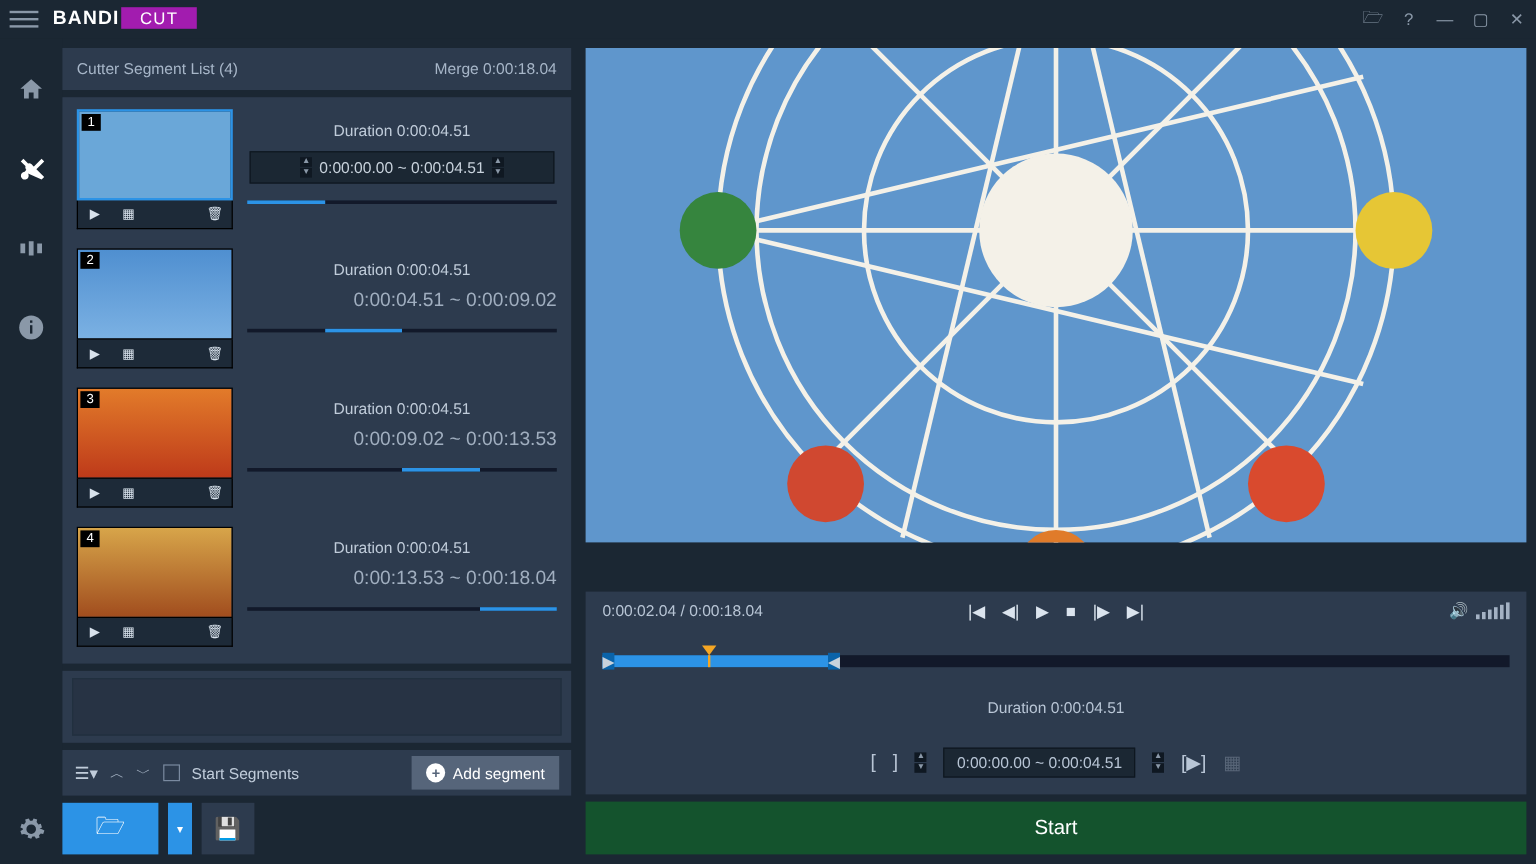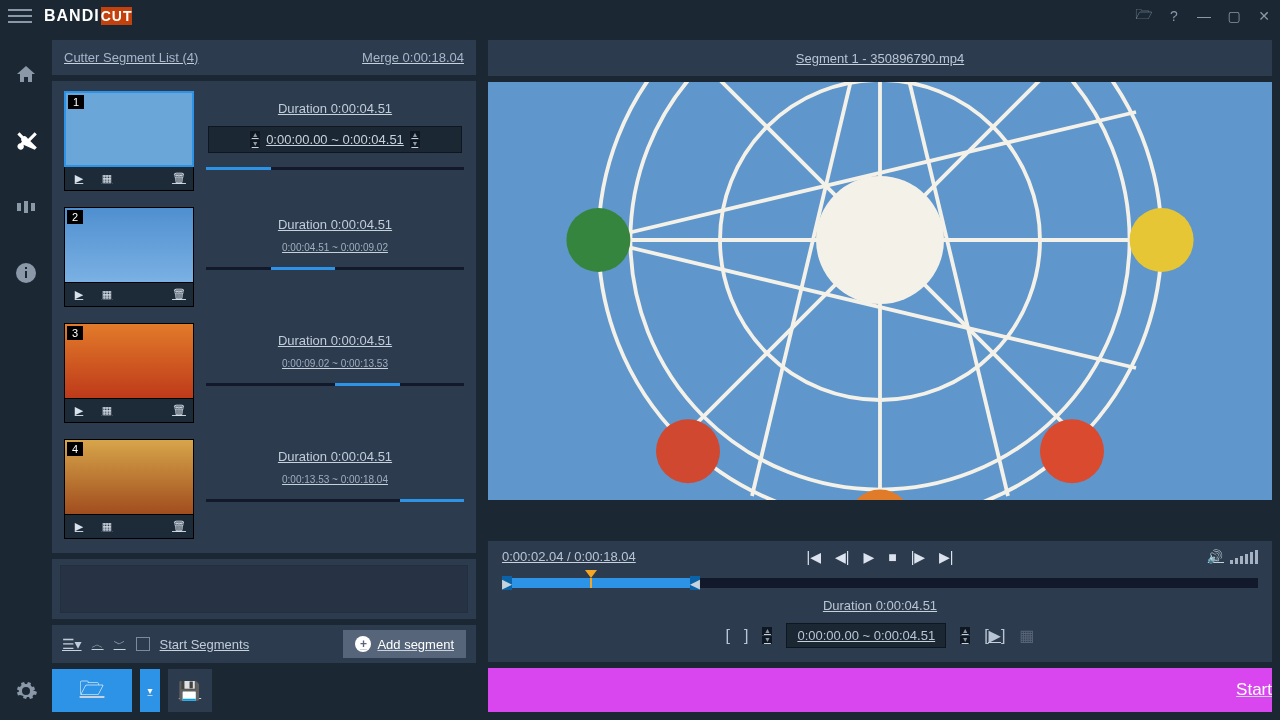--- a/index.html
+++ b/index.html
@@ -1,79 +1,79 @@
 <!DOCTYPE html>
 <html><head>
 <meta charset="utf-8">
 <style>
 * { box-sizing: border-box; margin: 0; padding: 0; font-family: "Segoe UI", Arial, sans-serif; }
 body { background: #1b2733; color: #c8d2dc; width: 1280px; height: 720px; overflow: hidden; font-size: 13px; }
 .titlebar { height: 32px; background: #1b2733; display: flex; align-items: center; padding: 0 8px; }
 .hamburger { width: 24px; height: 24px; display: flex; flex-direction: column; justify-content: center; gap: 4px; cursor: pointer; margin-right: 12px; }
 .hamburger span { height: 2px; background: #8a98a8; }
 .brand { color: #fff; font-weight: bold; font-size: 16px; letter-spacing: 1px; }
-.brand .cut { background: #c2410c; color: #fff; padding: 1px 0; margin-left: 1px; font-weight: bold; font-size: 14px; }
+.brand .cut { background: #a21caf; color: #fff; padding: 1px 16px; margin-left: 1px; font-weight: normal; font-size: 14px; }
 .title-right { margin-left: auto; display: flex; gap: 14px; align-items: center; color: #8a98a8; }
 .title-right .ico { width: 16px; height: 16px; cursor: pointer; display: inline-flex; align-items: center; justify-content: center; font-size: 14px;}
-.workspace { display: flex; height: 688px; text-decoration: underline; }
+.workspace { display: flex; height: 688px; }
 .rail { width: 52px; background: #1b2733; display: flex; flex-direction: column; align-items: center; padding-top: 30px; gap: 40px; }
 .rail .ritem { width: 26px; height: 26px; display: flex; align-items: center; justify-content: center; color: #8a98a8; cursor: pointer; }
 .rail .ritem.active { color: #fff; }
 .rail .bottom { margin-top: auto; margin-bottom: 16px; }
 .left { width: 430px; display: flex; flex-direction: column; padding: 8px 6px 8px 0; gap: 6px;}
 .panel-head { background: #2d3b4e; height: 36px; display: flex; align-items: center; padding: 0 12px; color: #a7b6c8; font-size: 13px; }
 .panel-head .total { margin-left: auto; }
 .seglist { background: #2d3b4e; flex: 0 0 auto; padding: 6px 8px; display: flex; flex-direction: column; gap: 4px; }
 .segment { display: flex; gap: 12px; align-items: flex-start; padding: 4px 4px 8px 4px;}
 .thumbwrap { width: 130px; }
 .segment.sel .thumb { border: 2px solid #2c93e6; }
 .thumb { width: 130px; height: 76px; background: #6aa7d8; position: relative; border: 1px solid #000; }
 .thumb .num { position: absolute; top: 2px; left: 2px; background: #000; color: #fff; font-size: 11px; padding: 1px 5px; }
 .tcontrols { display: flex; background: #1d2a38; height: 24px; align-items: center; width: 130px; border: 1px solid #000; border-top: none;}
 .tcontrols .tc { flex: 0 0 28px; text-align: center; color: #d8e2ec; cursor: pointer; font-size: 11px;}
 .tcontrols .spacer { flex: 1; }
 .seginfo { flex: 1; display: flex; flex-direction: column; padding-top: 10px; }
 .seginfo .dur { text-align: center; color: #c0ccda; font-size: 13px; margin-bottom: 10px;}
-.seginfo .range { text-align: center; color: #a0aebf; font-size: 10px; }
+.seginfo .range { text-align: right; color: #a0aebf; font-size: 16px; }
 .seginfo .rangebox { display: flex; align-items: center; justify-content: center; gap: 6px; background: #1b2733; border: 1px solid #0e1720; padding: 4px 6px; margin: 0 2px;}
 .spinner { display: flex; flex-direction: column; gap: 1px; }
 .spinner .sp { width: 10px; height: 8px; background: #0f1822; color: #8a98a8; font-size: 7px; text-align: center; line-height: 8px; cursor: pointer;}
 .segbar { margin-top: 14px; height: 3px; background: #12192a; position: relative; }
 .segbar .fill { position: absolute; height: 100%; background: #2c93e6; }
 .emptytrack { height: 48px; border: 1px solid #21303f; background: rgba(0,0,0,.12); margin: 6px 8px 0 8px;}
 .list-foot { background: #2d3b4e; height: 40px; display: flex; align-items: center; padding: 0 10px; gap: 10px; color: #c0ccda;}
 .list-foot .arrow { cursor: pointer; font-size: 12px; color: #a0aebf;}
 .list-foot .addbtn { margin-left: auto; background: #56657a; padding: 6px 12px; display: flex; align-items: center; gap: 6px; cursor: pointer; color: #fff;}
 .chk { width: 14px; height: 14px; border: 1px solid #7a8aa0; display: inline-block; }
 .bottom-bar { display: flex; gap: 8px; align-items: stretch; margin-top: auto; height: 44px;}
 .bottom-bar .open { background: #2c93e6; width: 80px; display: flex; align-items: center; justify-content: center; color: #fff; font-size: 20px; cursor: pointer;}
 .bottom-bar .opendd { background: #2c93e6; width: 20px; display: flex; align-items:center; justify-content:center; color:#fff; cursor:pointer; font-size:10px;}
 .bottom-bar .save { background: #2d3b4e; width: 44px; display: flex; align-items: center; justify-content: center; color: #c0ccda; font-size: 18px; cursor: pointer;}
 .right { flex: 1; display: flex; flex-direction: column; padding: 8px 8px 8px 6px; gap: 6px;}
 .preview-head { background: #2d3b4e; height: 36px; display: flex; align-items: center; justify-content: center; color: #b8c5d5;}
 .preview { flex: 1; background: #5f96cc; position: relative; overflow: hidden;}
-.controls { background: #2d3b4e; padding: 8px 14px 14px 14px; display: flex; flex-direction: column; gap: 10px; margin-top: 35px;}
+.controls { background: #2d3b4e; padding: 8px 14px 14px 14px; display: flex; flex-direction: column; gap: 26px; margin-top: 35px;}
 .controls .row1 { display: flex; align-items: center; }
 .controls .time { color: #b8c5d5; font-size: 13px; }
 .playbtns { position:absolute; left:50%; transform:translateX(-50%); display: flex; gap: 14px; color:#dbe4ee; }
 .playbtns .pb { cursor: pointer; font-size: 14px; }
 .vol { margin-left:auto; display:flex; align-items:center; gap:6px; color:#c0ccda;}
 .volbars { display:flex; gap:2px; align-items:flex-end; height:14px;}
 .volbars span{width:3px;background:#a4b2c4;}
 .timeline { height: 10px; background: #12192a; position: relative; margin-top: 4px;}
 .timeline .sel { position:absolute; height:100%; background:#2c93e6; left:0; width:190px;}
 .timeline .handle { position:absolute; top:-2px; width:10px; height:14px; background:#0a63a9; }
 .timeline .handle.l{left:0;}
 .timeline .handle.r{left:188px;}
 .timeline .marker{position:absolute;top:-8px;left:83px;width:0;height:0;border-left:6px solid transparent;border-right:6px solid transparent;border-top:8px solid #f5a623;}
 .timeline .markerline{position:absolute;top:0;left:88px;width:2px;height:10px;background:#f5a623;}
 .row3 { display:flex; align-items:center; justify-content:center; gap: 14px; color:#b8c5d5;}
 .row3 .brackets{font-size:16px; cursor:pointer;}
 .row3 .timebox{background:#1b2733;border:1px solid #0e1720;padding:4px 10px;display:flex;align-items:center;gap:8px;}
-.startbtn { background:#d946ef; color:#fff; height:44px; display:flex; align-items:center; justify-content:flex-end; font-size:17px; cursor:pointer; margin-top:auto;}
+.startbtn { background:#14532d; color:#fff; height:44px; display:flex; align-items:center; justify-content:center; font-size:17px; cursor:pointer; margin-top:auto;}
 .row1{position:relative;}
 
 .wheel{position:absolute;bottom:-60px;left:50%;transform:translateX(-50%);}
 
 .thumb.s1{background:linear-gradient(#6aa7d8,#6aa7d8);}
 .thumb.s2{background:linear-gradient(#4f8fd0,#7bb1e3);}
 .thumb.s3{background:linear-gradient(#e27b2a,#be3a1a);}
 .thumb.s4{background:linear-gradient(#d7a54a,#a14d1e);}
 </style>
 </head>
@@ -240,23 +240,20 @@
       </div>
     </div>
     <div class="bottom-bar">
       <div class="open">🗁</div>
       <div class="opendd">▾</div>
       <div class="save">💾</div>
     </div>
   </div>
 
   <div class="right">
-    <div class="preview-head">
-       <span>Segment 1 - 350896790.mp4</span>
-    </div>
     <div class="preview">
       <svg class="wheel" width="640" height="640" viewBox="0 0 200 200">
         <g stroke="#f4f1e8" stroke-width="1.2" fill="none">
         <circle cx="100" cy="100" r="88"></circle>
             <circle cx="100" cy="100" r="78"></circle>
             <circle cx="100" cy="100" r="50"></circle>
             <circle cx="100" cy="100" r="20" fill="#f4f1e8" stroke="none"></circle>
         <line x1="100" y1="12" x2="100" y2="188"></line>
             <line x1="12" y1="100" x2="188" y2="100"></line>
         <line x1="38" y1="38" x2="162" y2="162"></line>

